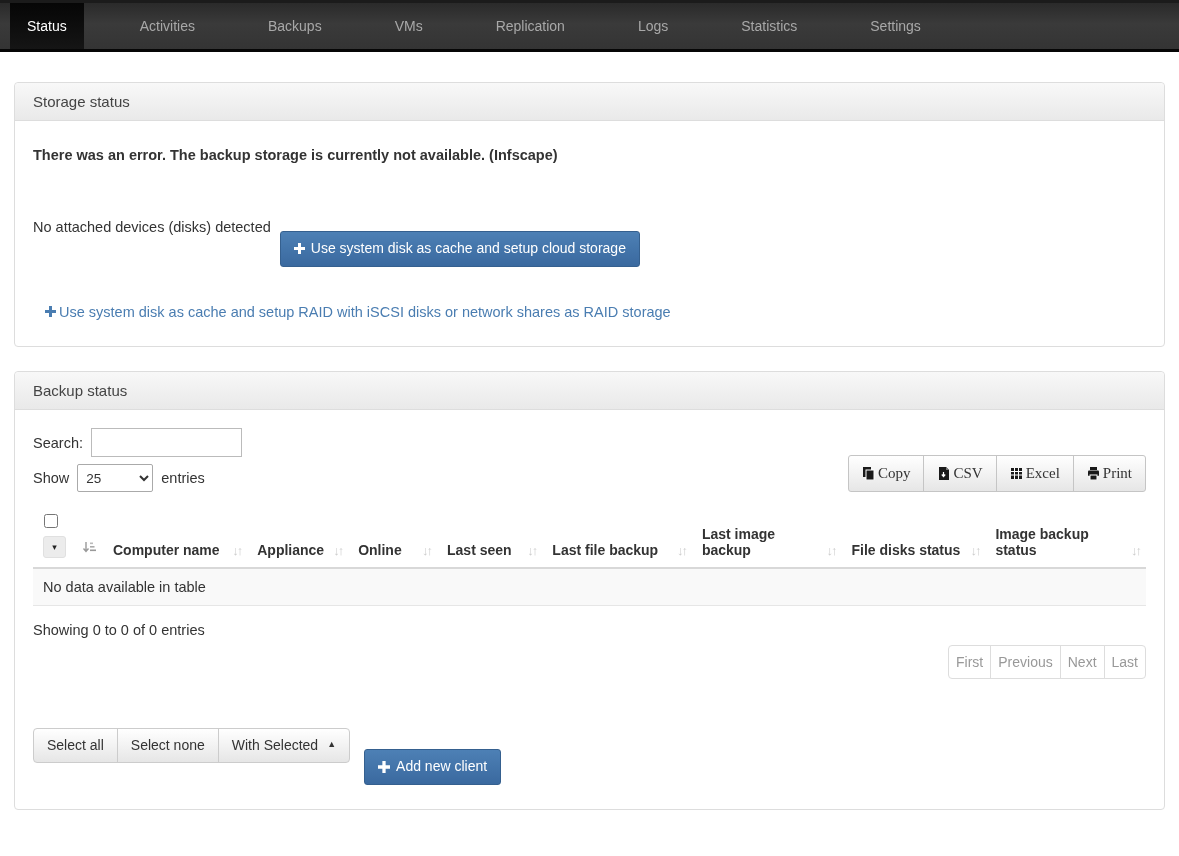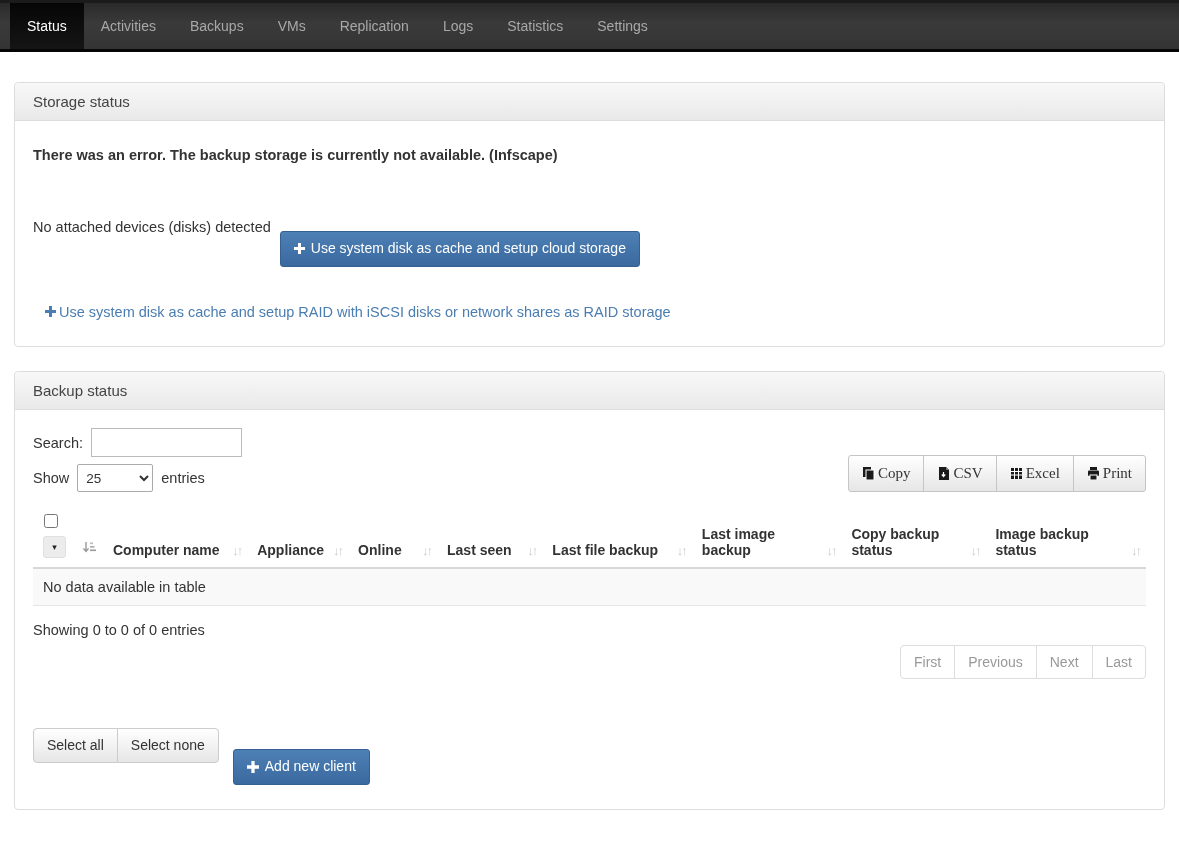--- a/index.html
+++ b/index.html
@@ -15,21 +15,21 @@
     padding-left: 10px;
   }
   .brand { position: relative; width: 142px; flex: 0 0 auto; }
   .brand-text {
     position: absolute; top: 2px; left: 4px; z-index: 1;
     font-size: 33px; font-weight: 400; letter-spacing: 0.5px;
   }
   .brand-inf { color: #968ed8; }
   .brand-scape { color: #bdbdbd; }
   .brand-line { position: absolute; left: 2px; bottom: -1px; z-index: 2; }
-  .nav-menu { display: flex; list-style: none; align-items: stretch; }
+  .nav-menu { display: flex; list-style: none; align-items: stretch; gap: 39px; }
   .nav-menu a {
     display: flex; align-items: center; height: 100%;
     padding: 0 17px; color: #a8a8a8; text-decoration: none; font-size: 14px;
   }
   .nav-menu li.active a {
     background: linear-gradient(180deg, #060606, #151515);
     color: #fff;
   }
 
   
@@ -114,21 +114,21 @@
   .empty-cell {
     text-align: left; background: #f9f9f9; padding: 10px; font-size: 14.5px; color: #333;
     border-bottom: 1px solid #e6e6e6;
   }
   .info-text { margin-top: 16px; font-size: 14.5px; }
 
   
   .pagination-wrap { text-align: right; margin-top: 7px; }
   .page-group { display: inline-flex; }
   .page-btn {
-    padding: 8px 13px; border: 1px solid #ddd; margin-left: -1px; background: #fff;
+    padding: 8px 7px; border: 1px solid #ddd; margin-left: -1px; background: #fff;
     color: #999; font-size: 14px; text-decoration: none; display: inline-block;
   }
   .page-btn:first-child { border-radius: 4px 0 0 4px; margin-left: 0; }
   .page-btn:last-child { border-radius: 0 4px 4px 0; }
 
   
   .actions-row { display: flex; align-items: center; gap: 14px; margin-top: 27px; margin-bottom: 6px; }
   .caret-up-glyph { font-size: 9px; margin-left: 3px; transform: translateY(-1px); }
 </style>
 </head>
@@ -256,21 +256,21 @@
                   <rect x="8" y="6" width="4.5" height="1.6" fill="#aaa"></rect>
                   <rect x="8" y="2.5" width="3" height="1.6" fill="#bbb"></rect>
                 </svg>
             </th>
           <th><span>Computer name</span><span class="sort-pair">↓↑</span></th>
               <th><span>Appliance</span><span class="sort-pair">↓↑</span></th>
               <th><span>Online</span><span class="sort-pair">↓↑</span></th>
               <th><span>Last seen</span><span class="sort-pair">↓↑</span></th>
               <th><span>Last file backup</span><span class="sort-pair">↓↑</span></th>
               <th><span>Last image backup</span><span class="sort-pair">↓↑</span></th>
-              <th><span>Copy backup status</span><span class="sort-pair">↓↑</span></th>
+              <th><span>File disks status</span><span class="sort-pair">↓↑</span></th>
               <th><span>Image backup status</span><span class="sort-pair">↓↑</span></th>
             </tr>
         </thead>
         <tbody>
           <tr>
             <td class="empty-cell" id="empty-cell" colspan="10">No data available in table</td>
           </tr>
         </tbody>
       </table>
 
@@ -286,20 +286,24 @@
       </div>
 
       <div class="actions-row">
         <div class="btn-group">
           <button class="btn">
             <span>Select all</span>
           </button>
           <button class="btn">
             <span>Select none</span>
           </button>
+          <button class="btn">
+            <span>With Selected</span>
+            <span class="caret-up-glyph">▲</span>
+          </button>
         </div>
         <button class="btn btn-primary">
           <svg class="plus-svg" width="12" height="12" viewBox="0 0 11 11">
               <path d="M4 0h3v4h4v3H7v4H4V7H0V4h4z" fill="#fff"></path>
             </svg>
           <span>Add new client</span>
         </button>
       </div>
 
     </div>

